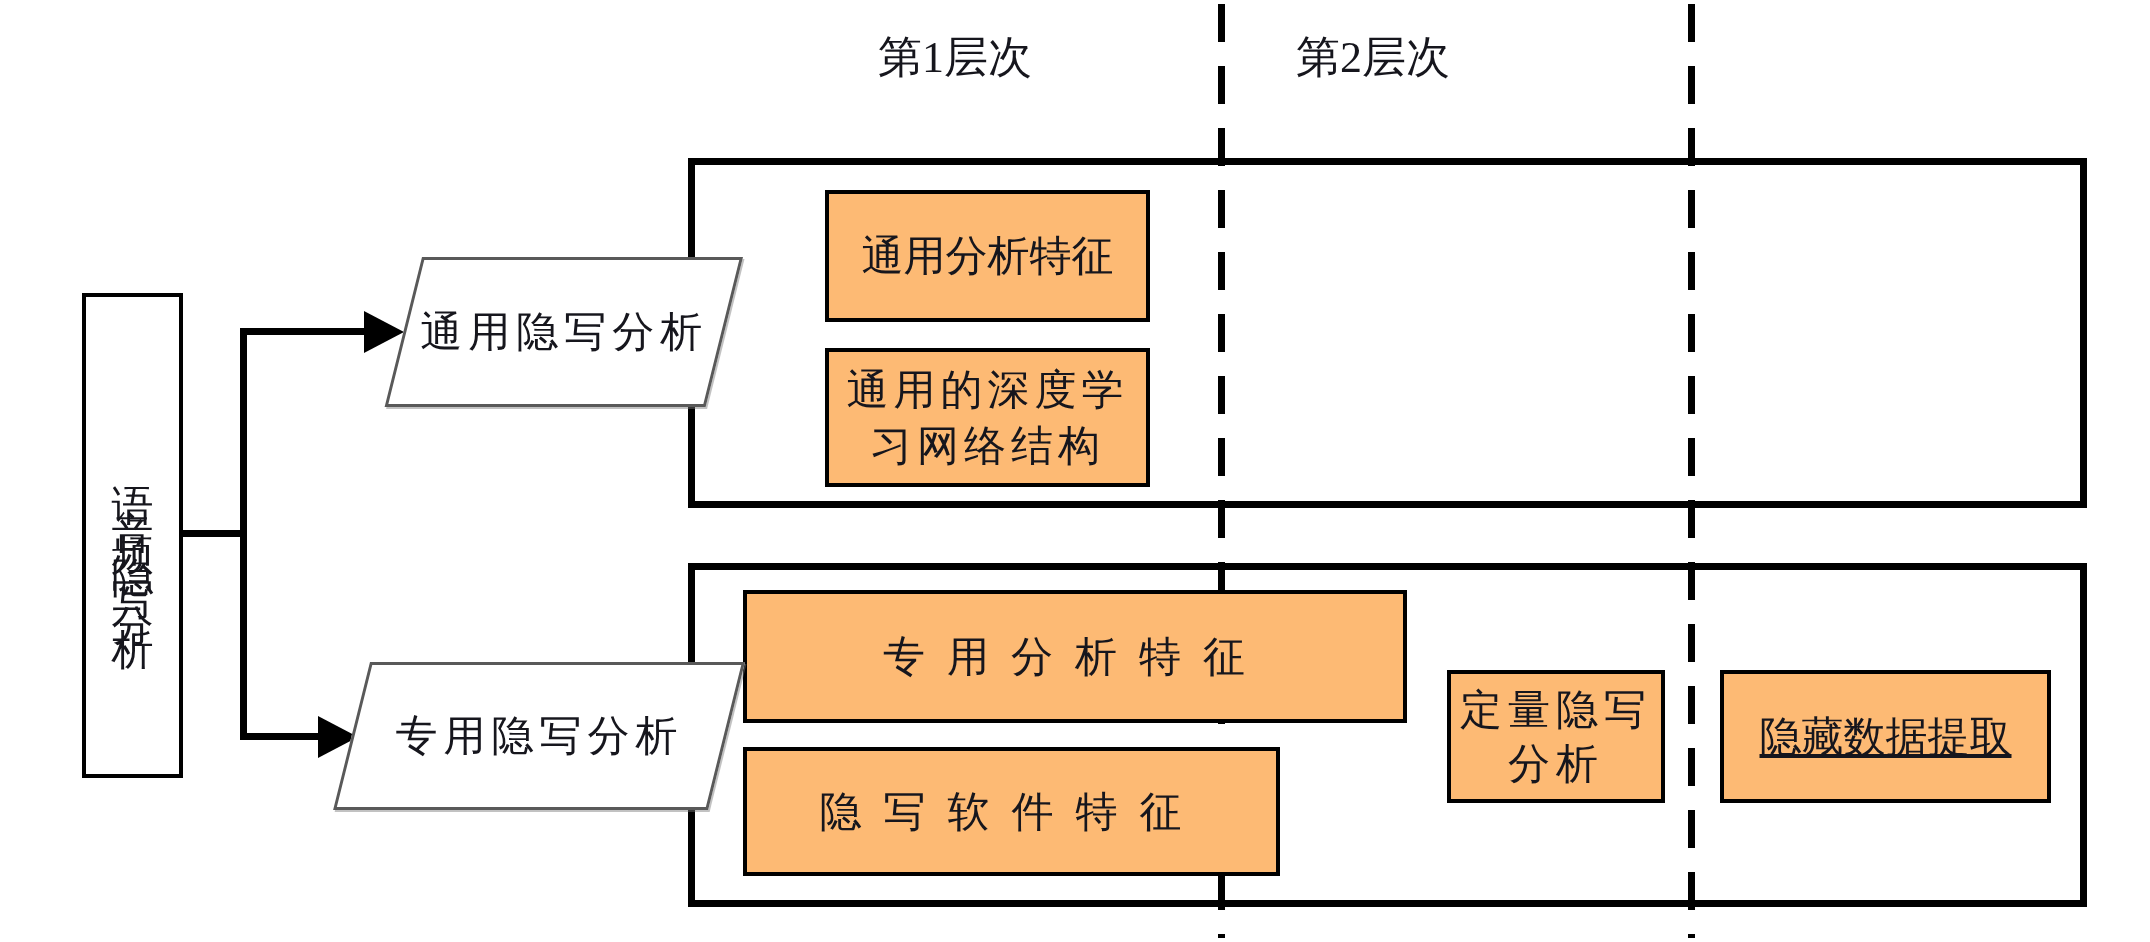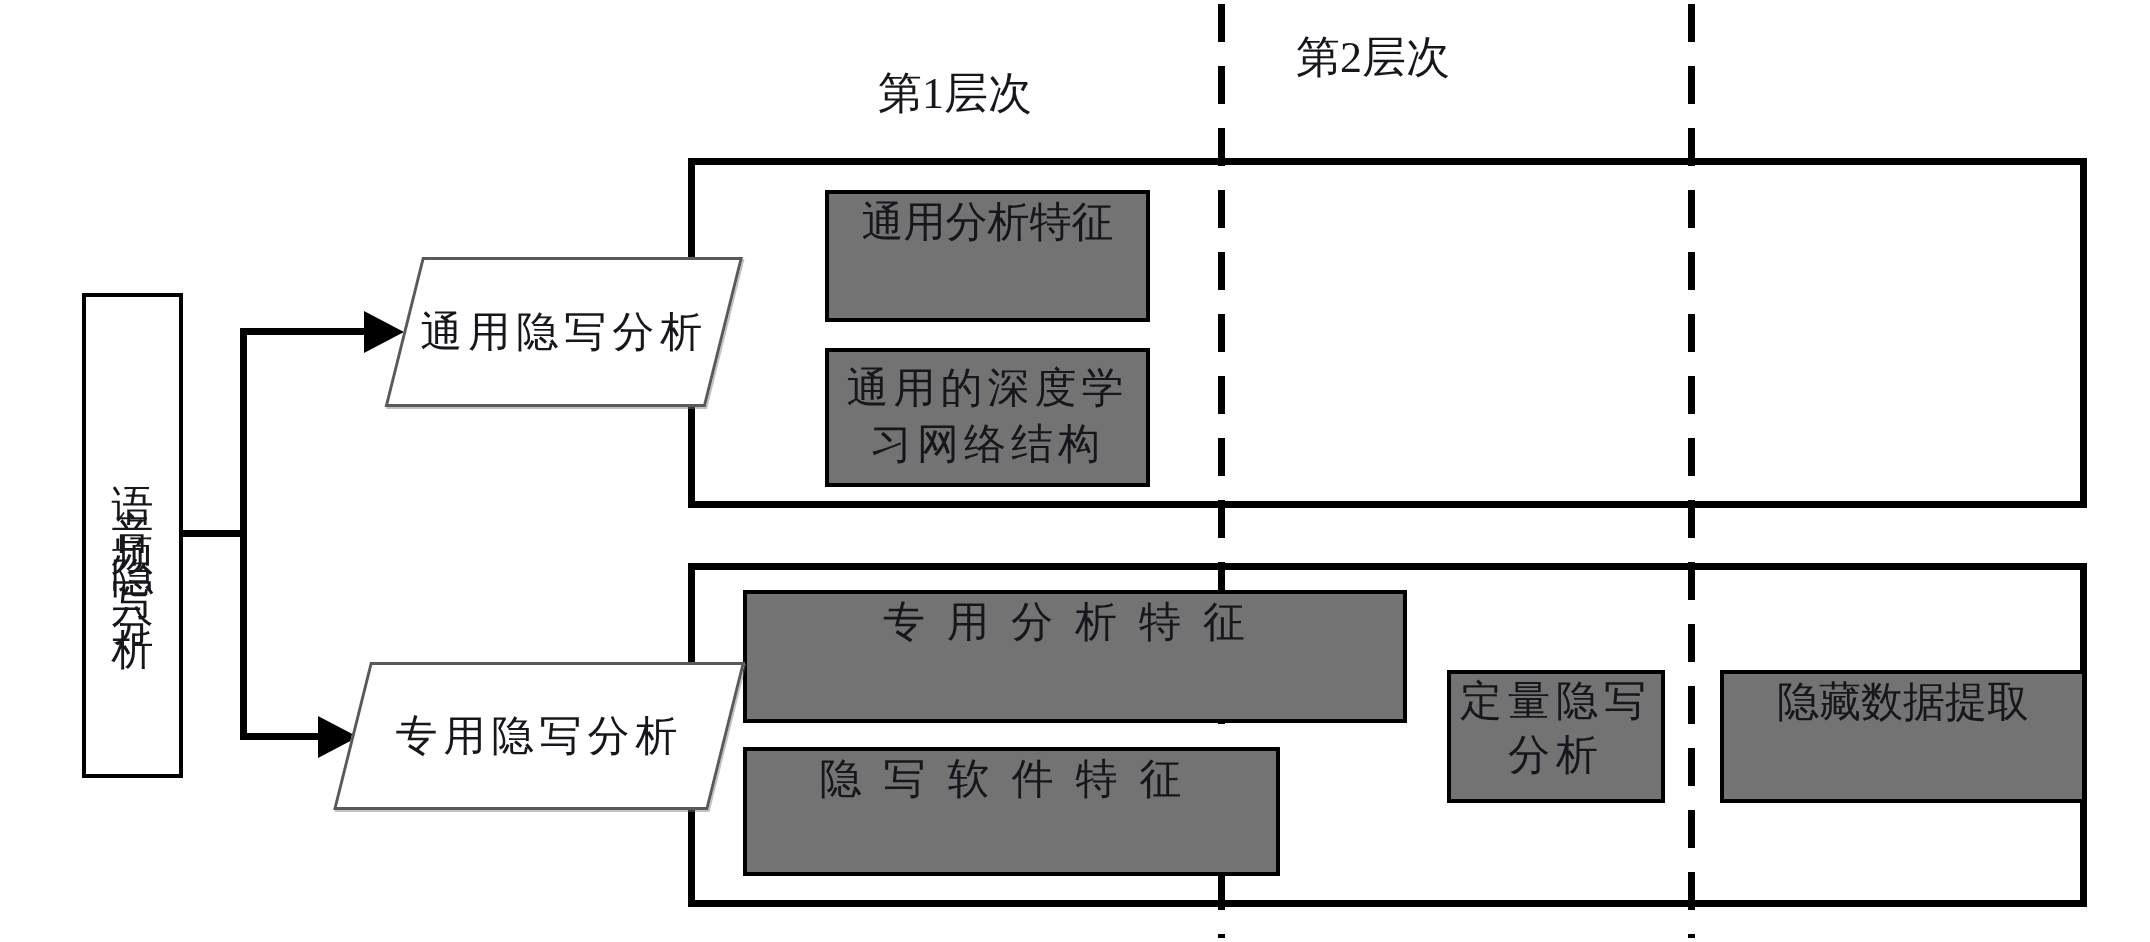--- a/index.html
+++ b/index.html
@@ -12,22 +12,22 @@
     position:absolute;top:30px;height:56px;line-height:56px;
     transform:translateX(-50%);font-size:44px;color:#16161d;white-space:nowrap;
     z-index:4;
   }
   .dash{
     position:absolute;top:4px;width:7px;height:934px;z-index:0;
     background:repeating-linear-gradient(180deg,#000 0px,#000 38px,transparent 38px,transparent 62px);
   }
   .bigrect{border:7px solid #000;background:transparent;z-index:1;}
   .innerbox{
-    border:4px solid #000;background:#737373;z-index:2;
-    display:flex;align-items:flex-start;justify-content:center;text-align:center;
+    border:4px solid #000;background:#fdba74;z-index:2;
+    display:flex;align-items:center;justify-content:center;text-align:center;
     font-size:42px;line-height:56px;color:#16161d;
   }
   .rootbox{
     border:4px solid #000;background:#ffffff;z-index:2;
     display:flex;align-items:center;justify-content:center;
   }
   .rootbox .vtext{
     writing-mode:vertical-lr;text-orientation:upright;
     font-size:42px;letter-spacing:24px;color:#16161d;white-space:nowrap;
   }
@@ -49,21 +49,21 @@
   }
   .ls-wide{letter-spacing:22px;}
   .ls-med{letter-spacing:5px;}
   .ls-q{letter-spacing:6px;}
 </style>
 </head>
 <body>
 
 <div id="canvas">
 
-  <div class="hdr" style="left:955px;margin-top:36px;">第1层次</div>
+  <div class="hdr" style="left:955px;">第1层次</div>
   <div class="hdr" style="left:1373px;">第2层次</div>
 
   <div class="dash" style="left:1218px;"></div>
   <div class="dash" style="left:1688px;"></div>
 
   <div class="abs rootbox" style="left:82px;top:293px;width:101px;height:485px;">
     <span class="vtext">语音频隐写分析</span>
   </div>
 
   <div class="abs cline" style="left:183px;top:530px;width:62px;height:7px;"></div>
@@ -94,17 +94,17 @@
     <span>专用分析特征</span>
   </div>
   <div class="abs innerbox ls-wide" style="left:743px;top:747px;width:537px;height:129px;">
     <span>隐写软件特征</span>
   </div>
 
   <div class="abs innerbox ls-q" style="left:1435px;top:670px;width:218px;height:133px;line-height:54px;margin-left:12px;">
     <span>定量隐写分析</span>
   </div>
 
-  <div class="abs innerbox" style="left:1720px;top:670px;width:366px;height:133px;">
+  <div class="abs innerbox" style="left:1720px;top:670px;width:331px;height:133px;text-decoration:underline;">
     <span>隐藏数据提取</span>
   </div>
 
 </div>
 
 </body></html>

